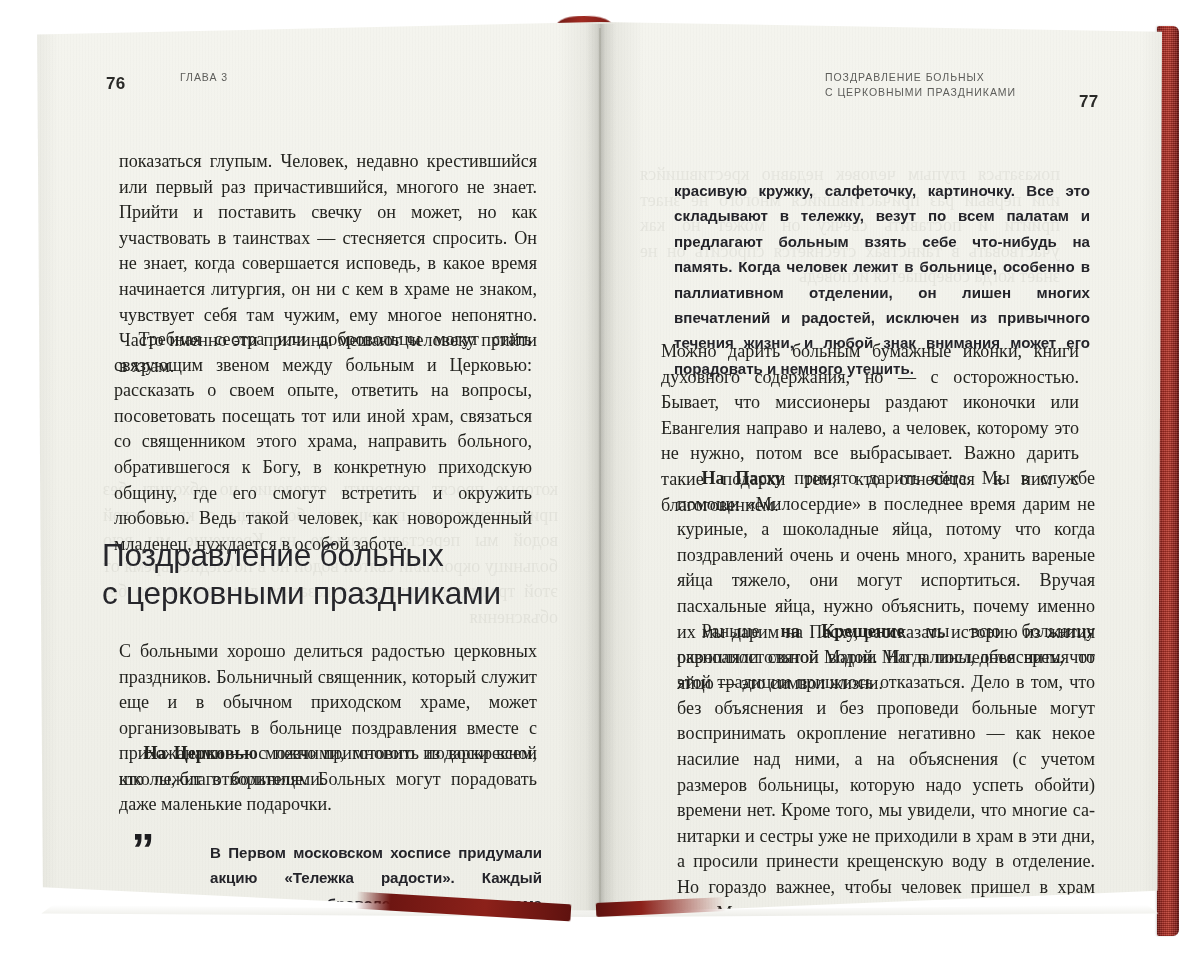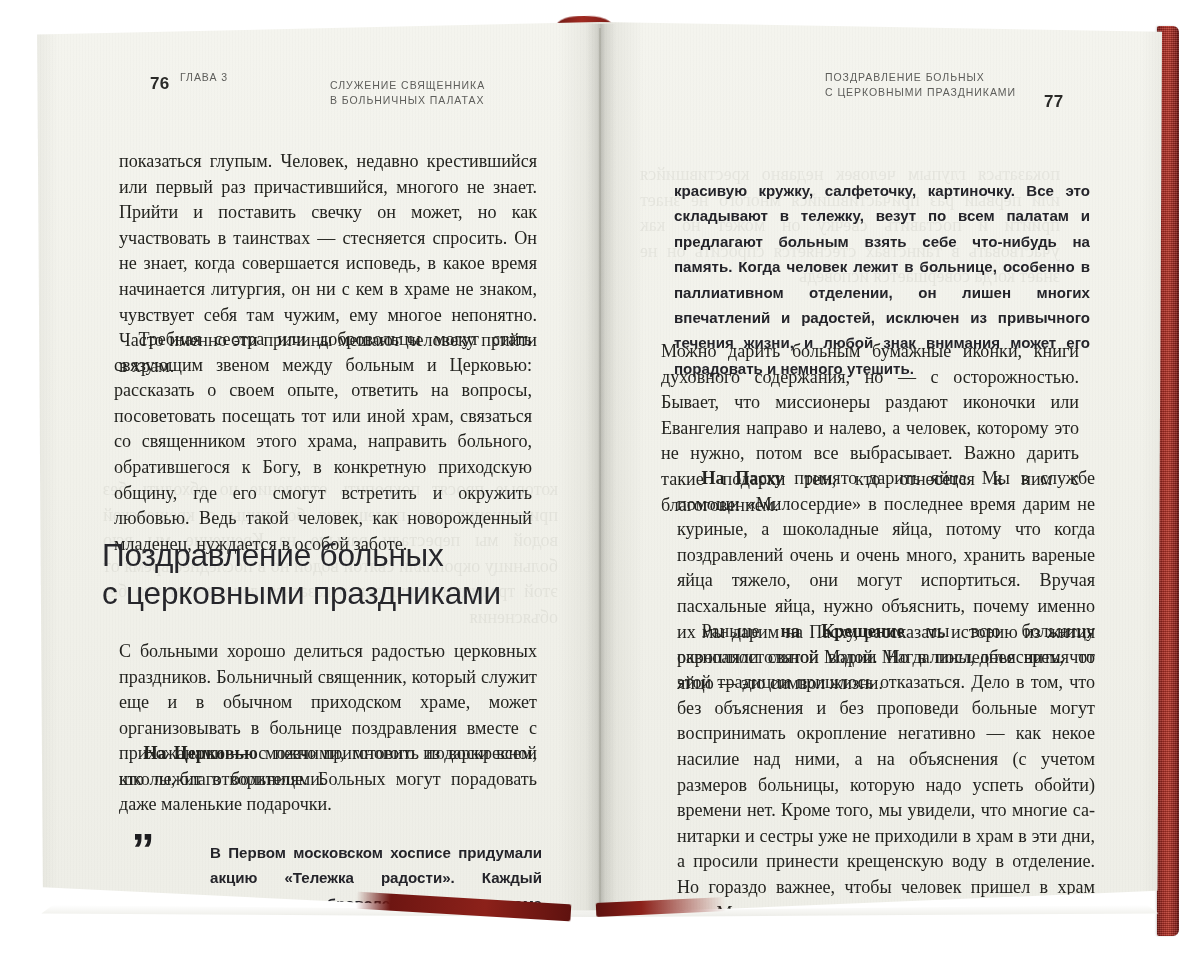--- a/index.html
+++ b/index.html
@@ -234,26 +234,24 @@
   <div class="cover-right"></div>
   <div class="cover-top-spine"></div>
 
   <div class="page page-left">
     <div class="content">
 
       <div class="bleed" style="left:75px; top:455px; width:455px;">
         которые просят покропить отделение но обходить без приглашения все помещения больницы с крещенской водой мы перестали раньше на Крещение мы всю больницу окропляли святой водой но в последнее время от этой традиции пришлось отказаться дело в том что без объяснения
       </div>
 
-      <div class="folio" style="left:78px; top:52px;margin-left:44px;">76</div>
+      <div class="folio" style="left:78px; top:52px;">76</div>
 
       <div class="runhead" style="left:152px; top:48px;">ГЛАВА 3</div>
 
-      <div class="runhead" style="left:302px; top:56px;">СЛУЖЕНИЕ СВЯЩЕННИКА
-В БОЛЬНИЧНЫХ ПАЛАТАХ</div>
 
       <div class="body-col" style="left:74px; top:110px; width:452px;">
         <p class="noindent">показаться глупым. Человек, недавно крестившийся или первый раз причастившийся, многого не знает. Прийти и поставить свечку он может, но как участвовать в таин­ствах — стесняется спросить. Он не знает, когда соверша­ется исповедь, в какое время начинается литургия, он ни с кем в храме не знаком, чувствует себя там чужим, ему многое непонятно. Часто именно эти причины мешают человеку прийти в храм.</p>
       </div>
 
       <div class="body-col" style="left:69px; top:288px; width:452px;">
         <p>Требная сестра или добровольцы могут стать связую­щим звеном между больным и Церковью: рассказать о своем опыте, ответить на вопросы, посоветовать посе­щать тот или иной храм, связаться со священником этого храма, направить больного, обратившегося к Богу, в кон­кретную приходскую общину, где его смогут встретить и окружить любовью. Ведь такой человек, как новорож­денный младенец, нуждается в особой заботе.</p>
       </div>
 
       <h2 class="chapter-title" style="left:74px; top:514px; width:470px;">Поздравление больных
@@ -279,21 +277,21 @@
   <div class="page page-right">
     <div class="content">
 
       <div class="bleed" style="left:40px; top:140px; width:420px;">
         показаться глупым человек недавно крестившийся или первый раз причастившийся многого не знает прийти и поставить свечку он может но как участвовать в таинствах стесняется спросить он не знает когда совершается исповедь
       </div>
 
       <div class="runhead" style="left:225px; top:48px;">ПОЗДРАВЛЕНИЕ БОЛЬНЫХ
 С ЦЕРКОВНЫМИ ПРАЗДНИКАМИ</div>
 
-      <div class="folio" style="left:444px; top:70px;">77</div>
+      <div class="folio" style="left:479px; top:70px;">77</div>
 
       <div class="pullquote" style="left:62px; top:144px; width:440px;">
         <p>красивую кружку, салфеточку, картиночку. Все это скла­дывают в тележку, везут по всем палатам и предлагают больным взять себе что-нибудь на память. Когда человек лежит в больнице, особенно в паллиативном отделении, он лишен многих впечатлений и радостей, исключен из привычного течения жизни, и любой знак внимания мо­жет его порадовать и немного утешить.</p>
       </div>
 
       <div class="body-col" style="left:44px; top:300px; width:452px;">
         <p class="noindent">Можно дарить больным бумажные иконки, книги духов­ного содержания, но — с осторожностью. Бывает, что миссионеры раздают иконочки или Евангелия направо и налево, а человек, которому это не нужно, потом все выбрасывает. Важно дарить такие подарки тем, кто отне­сется к ним с благоговением.</p>
       </div>
 
       <div class="body-col" style="left:60px; top:427px; width:452px;">

